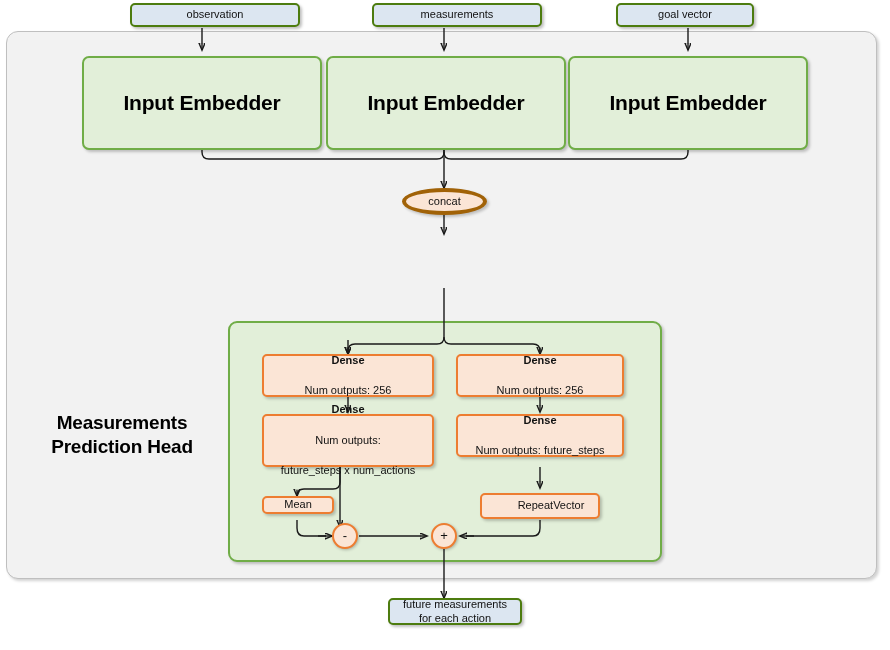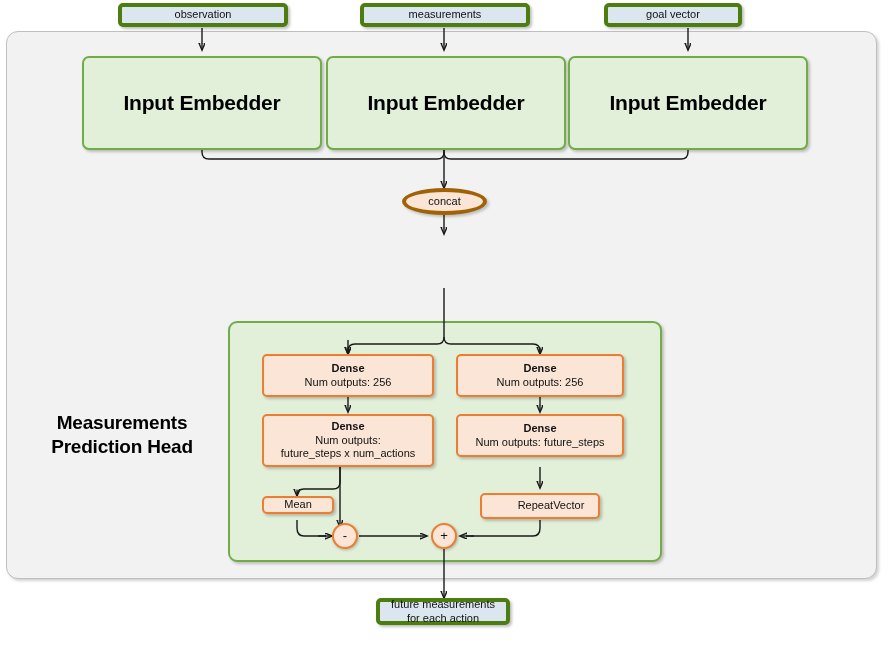--- a/index.html
+++ b/index.html
@@ -26,25 +26,26 @@
   
   .frame-outer{
     background:#f2f2f2;
     border:1px solid #bfbfbf;
     border-radius:12px;
     box-shadow:2px 2px 3px rgba(0,0,0,0.18);
   }
   
   .io-box{
     background:#dce6f1;
-    border:4px solid #4d7c0f;
+    border:2px solid #4d7c0f;
     border-radius:5px;
     box-shadow:2px 2px 3px rgba(0,0,0,0.25);
     font-size:11px;
     color:#111;
+    margin-left:12px;
   }
   
   .green-box{
     background:#e2efd9;
     border:2px solid #70ad47;
     border-radius:7px;
     box-shadow:2px 2px 3px rgba(0,0,0,0.22);
     color:#000;
   }
   .green-box.big-title{
@@ -61,20 +62,21 @@
   }
   
   .op-box{
     background:#fbe5d6;
     border:2px solid #ed7d31;
     border-radius:5px;
     box-shadow:2px 2px 3px rgba(0,0,0,0.22);
     font-size:11px;
     color:#111;
     padding:2px 4px;
+    gap:17px;
   }
   .op-box .ttl{font-weight:bold;display:block;}
   .op-box .sub{display:block;}
   
   .ellipse{
     background:#fbe5d6;
     border:4px solid #a16207;
     border-radius:50%;
     font-size:11px;
     color:#111;

